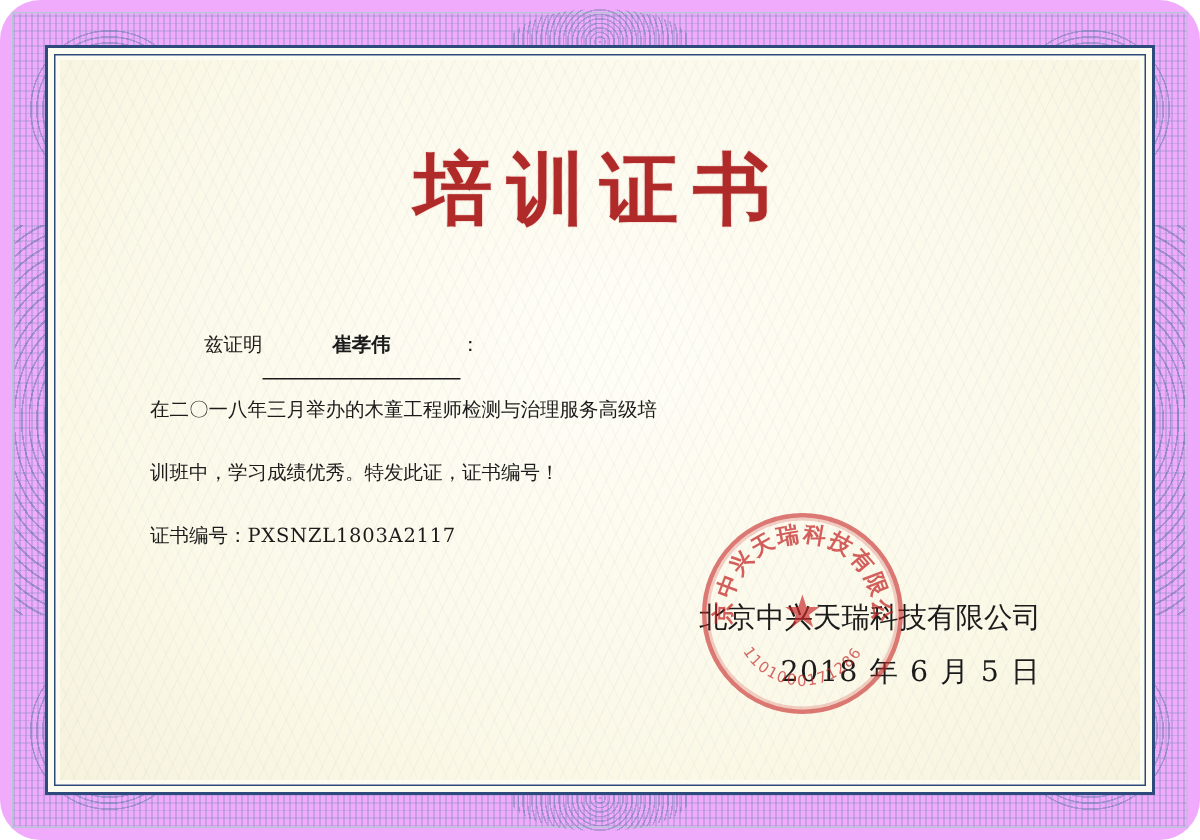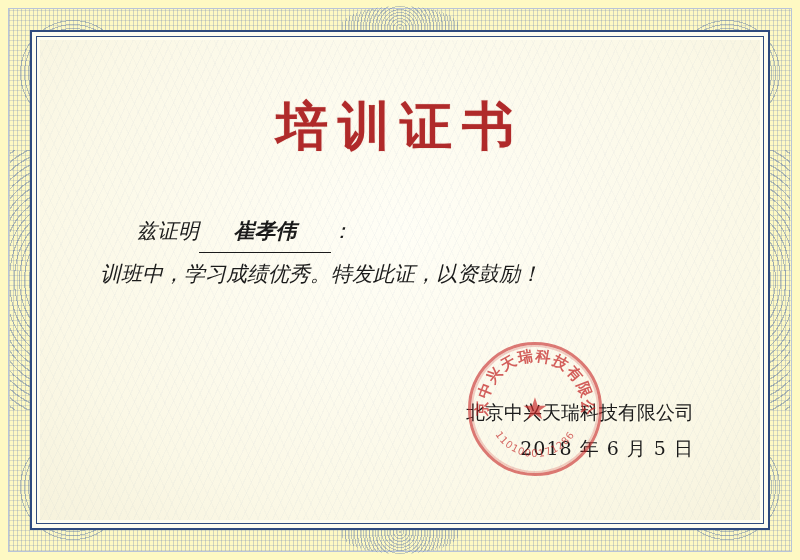--- a/index.html
+++ b/index.html
@@ -11,22 +11,23 @@
     width: 800px;
     height: 560px;
     overflow: hidden;
     font-family: "Liberation Serif", serif;
   }
 
   #certificate {
     position: relative;
     width: 800px;
     height: 560px;
-    background: #fef9c3;
+    background: #f0abfc;
     overflow: hidden;
+    border-radius: 27px;
   }
 
   
   .guilloche {
     position: absolute;
     inset: 0;
     pointer-events: none;
   }
 
   
@@ -113,23 +114,22 @@
     font-weight: bold;
     letter-spacing: 10px;
     margin-top: 32px;
     text-shadow: 0 0 1px rgba(176,42,42,0.5);
   }
 
   .body-block {
     margin-top: 48px;
     color: #1b1b1b;
     font-family: "DejaVu Serif", serif;
-    font-size: 21px;
+    font-size: 13px;
     line-height: 42px;
-    font-style: italic;
   }
 
   .line {
     white-space: nowrap;
   }
 
   .indent {
     padding-left: 36px;
   }
 
@@ -235,22 +235,26 @@
   <div class="content">
 
     <div class="cert-title">培训证书</div>
 
     <div class="body-block">
 
       <div class="line indent">
         <span>兹证明</span><span class="recipient">崔孝伟</span><span>：</span>
       </div>
 
-      <div class="line para">训班中，学习成绩优秀。特发此证，以资鼓励！</div>
-
+      <div class="line para">在二〇一八年三月举办的木童工程师检测与治理服务高级培</div>
+      <div class="line para">训班中，学习成绩优秀。特发此证，证书编号！</div>
+
+      <div class="line">
+        <span class="field-label">证书编号：</span><span class="field-value">PXSNZL1803A2117</span>
+      </div>
 
     </div>
 
     <div class="seal">
       <svg class="seal-arc" viewBox="0 0 128 128">
         <defs>
           <path id="arcTop" d="M 16,64 A 48,48 0 0 1 112,64"></path>
         </defs>
         <text>
           <textPath href="#arcTop" startOffset="50%" text-anchor="middle" id="seal-arc-path-text">北京中兴天瑞科技有限公司</textPath>

